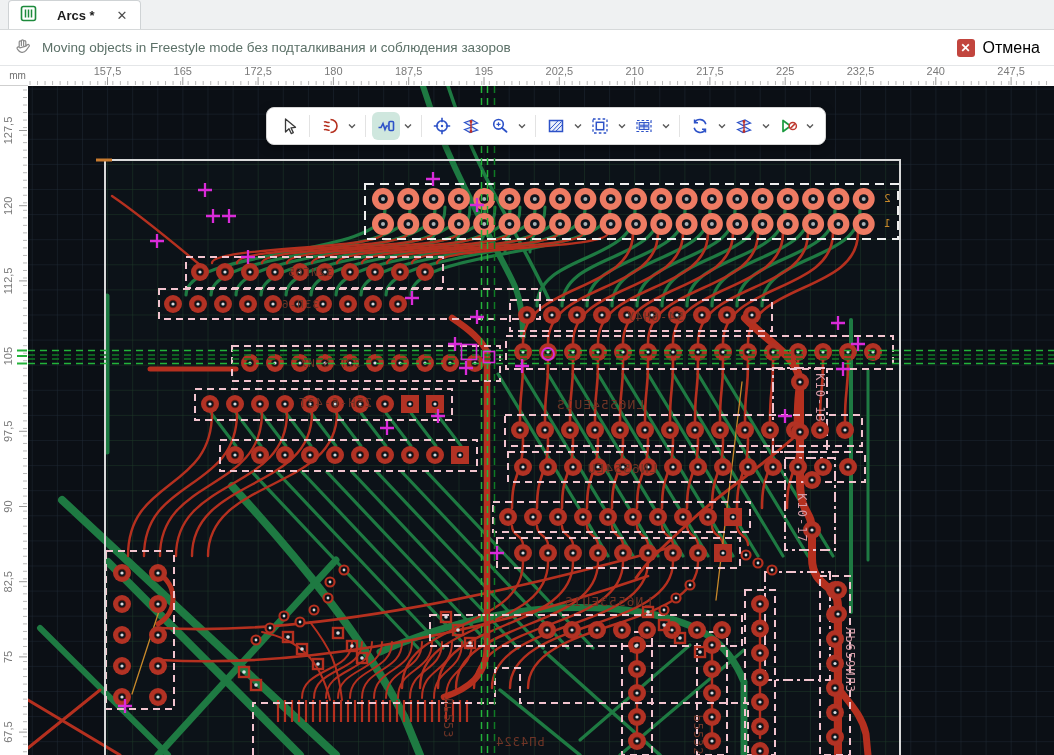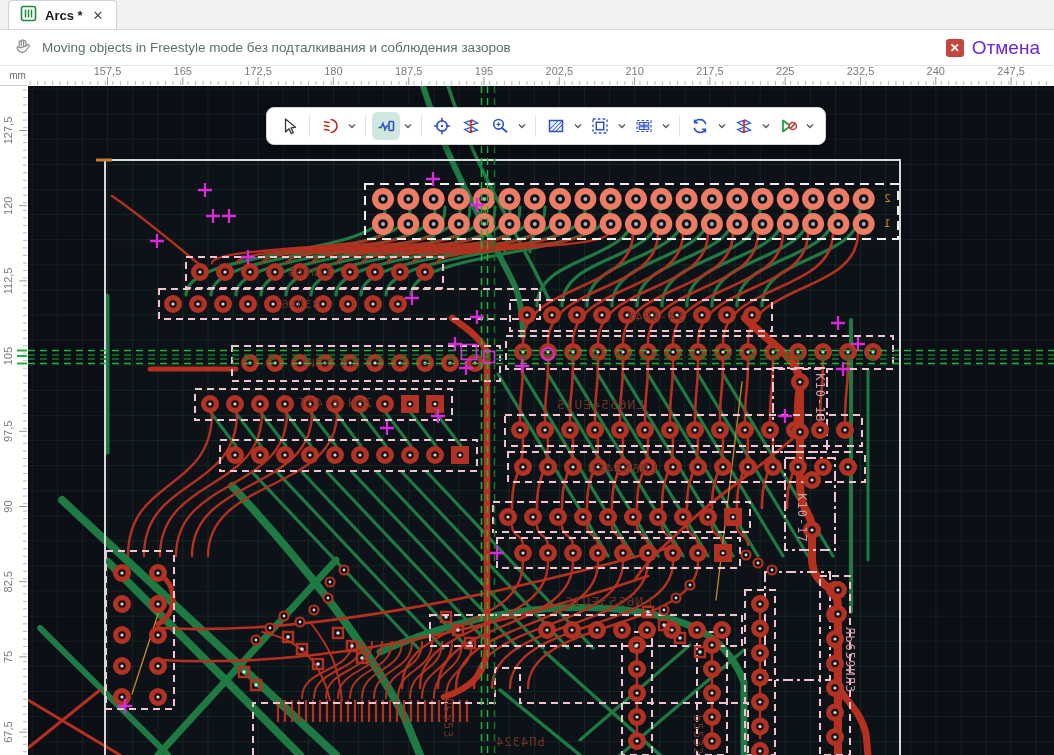--- a/index.html
+++ b/index.html
@@ -1,26 +1,26 @@
 <!DOCTYPE html>
 <html><head>
 <meta charset="utf-8">
 <style>
   html,body{margin:0;padding:0;background:#fff;}
   body{width:1054px;height:755px;overflow:hidden;font-family:"Liberation Sans",sans-serif;}
   .app{position:relative;width:1054px;height:755px;background:#fff;}
   .tabbar{position:absolute;left:0;top:0;width:100%;height:30px;background:#eff1f2;border-bottom:1px solid #d6d9da;display:flex;align-items:flex-end;padding-left:8px;box-sizing:border-box;}
-  .tab{height:29px;background:#fff;border:1px solid #cfd3d5;border-bottom:none;border-radius:4px 4px 0 0;display:flex;align-items:center;gap:8px;padding:0 11px;box-sizing:border-box;}
+  .tab{height:29px;background:#fff;border:1px solid #cfd3d5;border-bottom:none;border-radius:4px 4px 0 0;display:flex;align-items:center;gap:20px;padding:0 11px;box-sizing:border-box;}
   .tab-label{font-weight:bold;font-size:13px;color:#1b1b1b;}
   .tab-close{color:#4c4c4c;font-size:13px;line-height:1;padding:1px 2px;}
   .notif{position:absolute;left:0;top:30px;width:100%;height:36px;background:#fff;border-bottom:1px solid #e4e6e8;display:flex;align-items:center;padding:0 14px;gap:10px;box-sizing:border-box;}
   .notif-msg{color:#5c7168;font-size:13.5px;}
   .cancel{margin-left:auto;display:flex;align-items:center;gap:8px;}
   .cancel-box{width:18px;height:18px;background:#c2453e;border-radius:3px;color:#fff;display:flex;align-items:center;justify-content:center;font-size:12px;font-weight:bold;}
-  .cancel-label{color:#6d28d9;font-size:19px;}
+  .cancel-label{color:#000000;font-size:16px;}
   .corner{position:absolute;left:0;top:66px;width:36px;height:20px;background:#fff;border-right:1px solid #d9d9d9;border-bottom:1px solid #cfcfcf;box-sizing:border-box;font-size:10px;color:#6e6e6e;display:flex;align-items:center;justify-content:center;}
   .hruler{position:absolute;left:28px;top:66px;background:#fff;}
   .vruler{position:absolute;left:0;top:86px;background:#fff;}
   .canvas{position:absolute;left:28px;top:86px;background:#0b0f15;}
   .toolbar{position:absolute;left:266px;top:107px;height:38px;background:#fff;border:1px solid #d5d5d5;border-radius:8px;box-shadow:0 3px 10px rgba(0,0,0,.38);display:flex;align-items:center;padding:0 8px;gap:1px;z-index:5;box-sizing:border-box;}
   .tbtn{width:28px;height:28px;border-radius:6px;display:flex;align-items:center;justify-content:center;}
   .tbtn.active{background:#cfe7de;}
   .chev{width:14px;height:28px;display:flex;align-items:center;justify-content:center;}
   .tsep{width:1px;height:22px;background:#e3e3e3;margin:0 5px;}
 </style>

